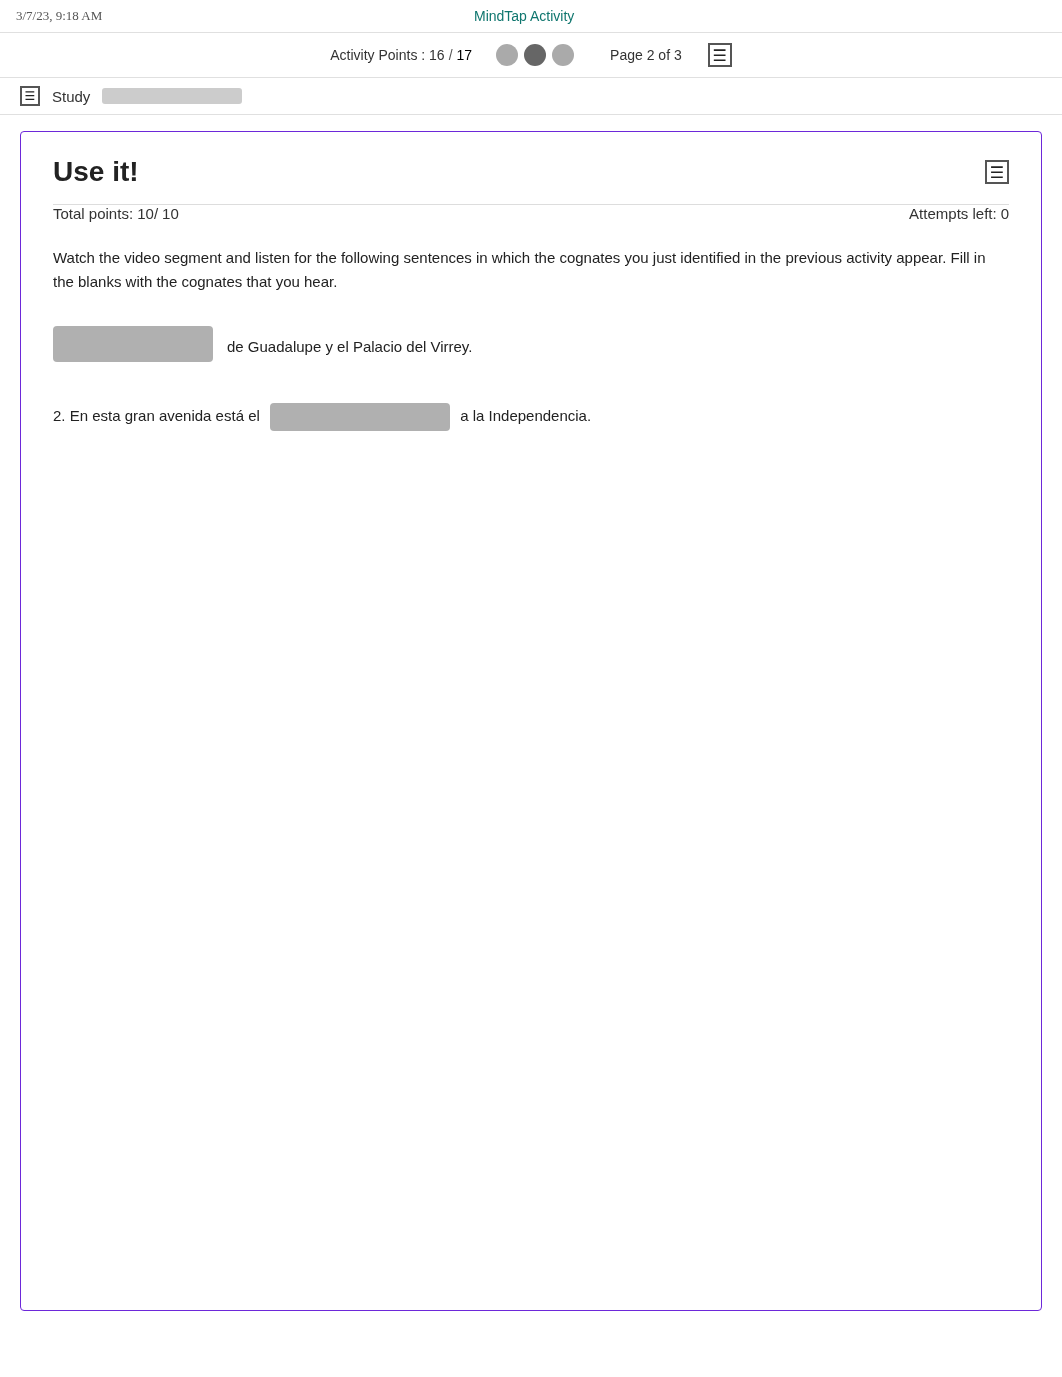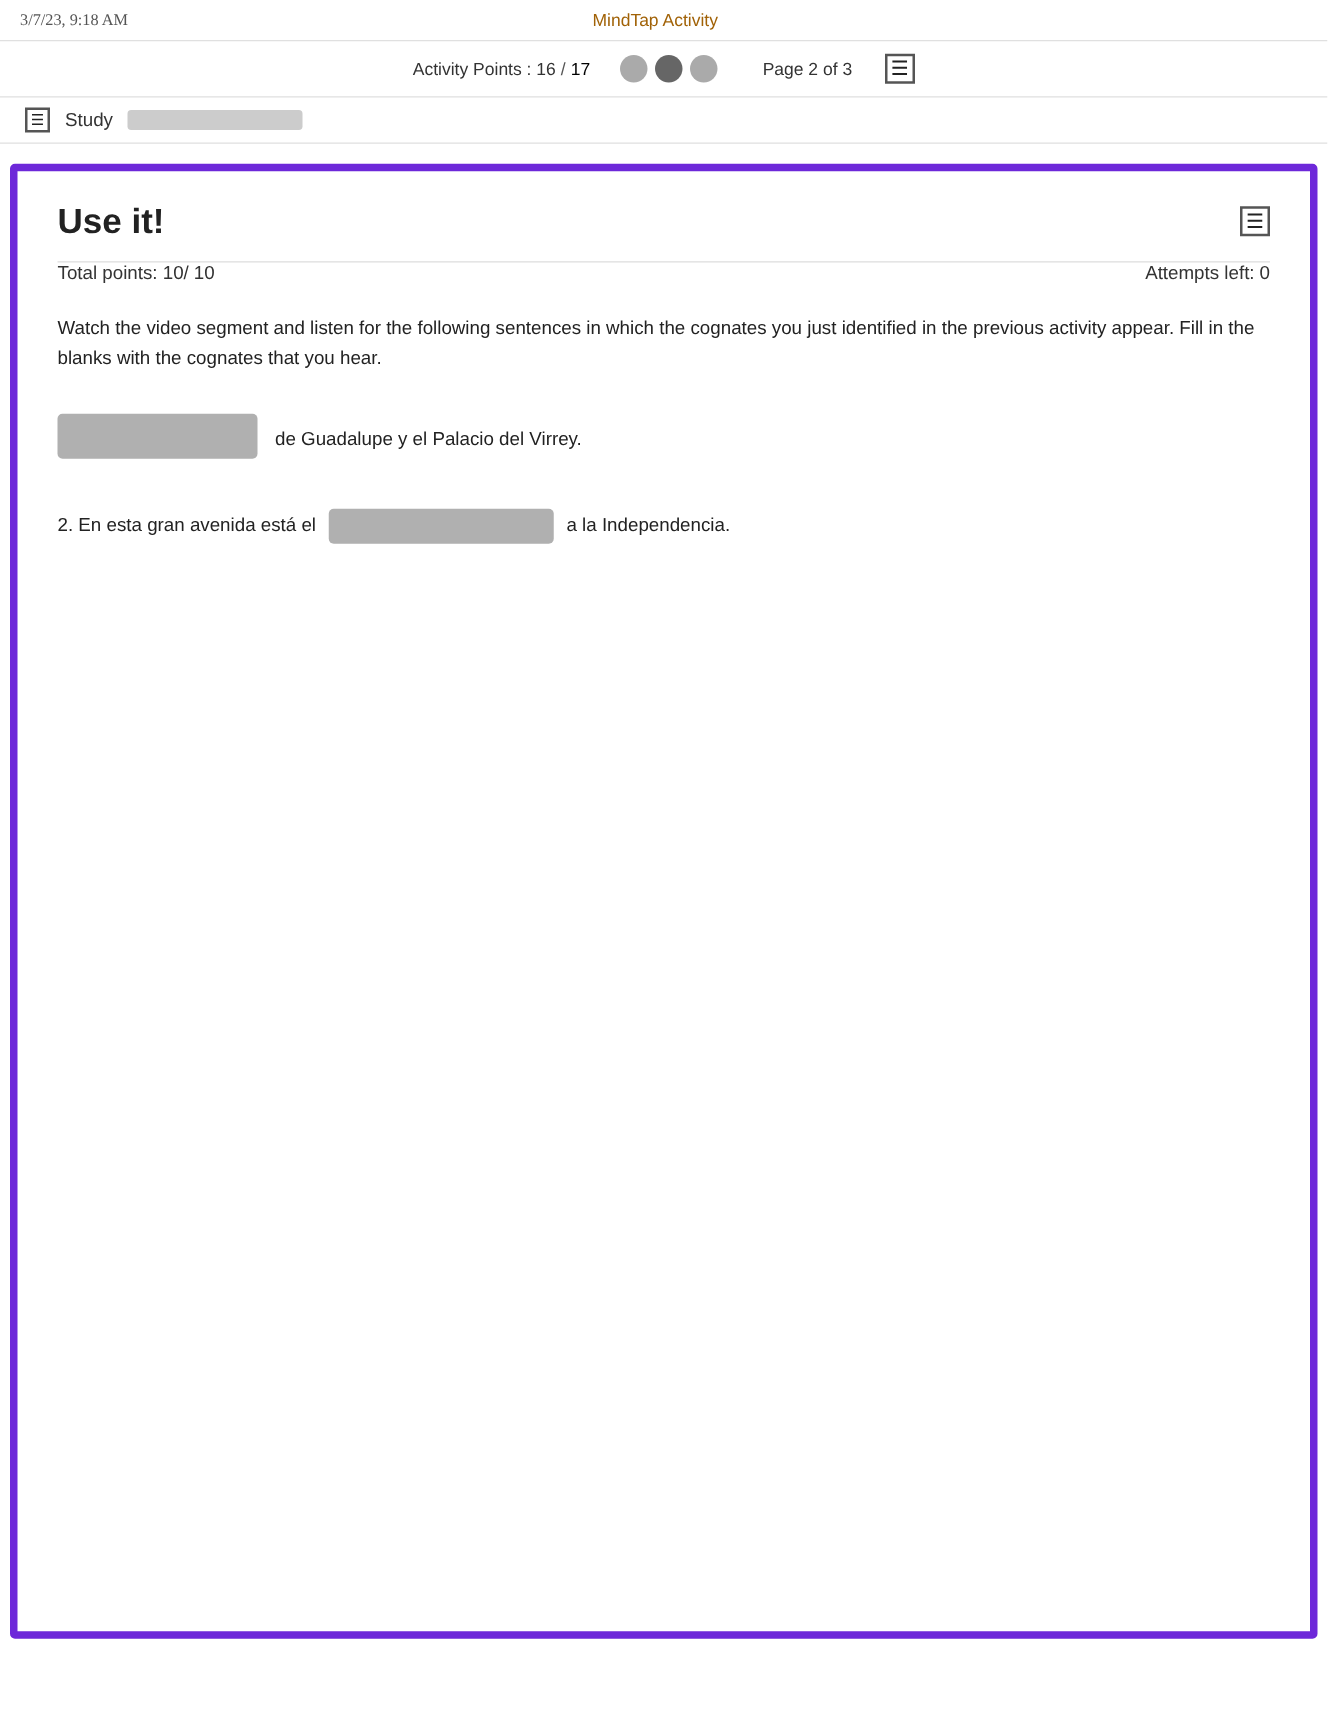--- a/index.html
+++ b/index.html
@@ -27,21 +27,21 @@
       color: #444;
     }
 
     .top-bar-left {
       font-size: 13px;
       color: #555;
     }
 
     .top-bar-center {
       font-size: 14px;
-      color: #a16207;
+      color: #0f766e;
       font-family: Arial, sans-serif;
     }
 
     .header-row {
       display: flex;
       align-items: center;
       justify-content: center;
       padding: 10px 32px;
       border-bottom: 1px solid #e0e0e0;
       gap: 16px;
@@ -131,22 +131,22 @@
       display: inline-block;
       background: #ccc;
       border-radius: 3px;
       color: transparent;
       user-select: none;
       height: 16px;
       vertical-align: middle;
     }
 
     .main-content {
-      margin: 16px 8px;
-      border: 6px solid #6d28d9;
+      margin: 16px 20px;
+      border: 1px solid #6d28d9;
       border-radius: 4px;
       padding: 24px 32px;
       min-height: 1180px;
     }
 
     .section-header {
       display: flex;
       justify-content: space-between;
       align-items: center;
       margin-bottom: 16px;

